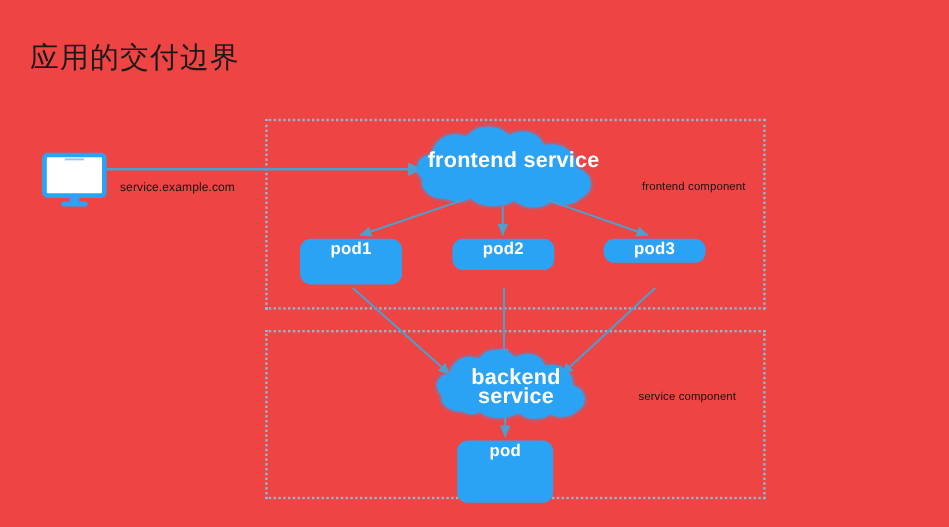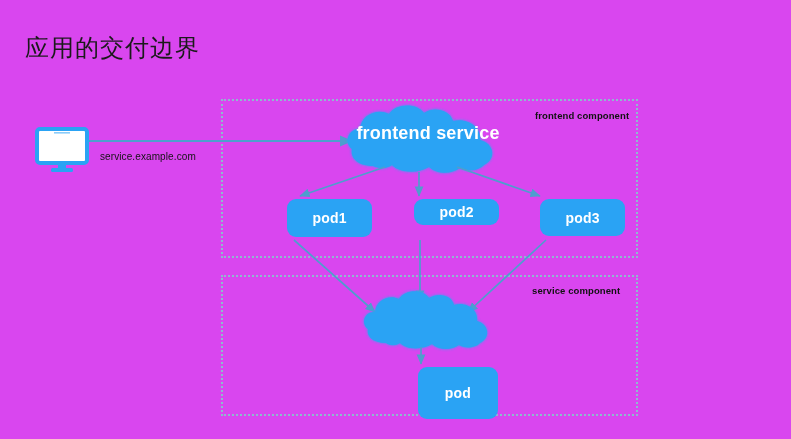--- a/index.html
+++ b/index.html
@@ -14,21 +14,21 @@
     overflow: hidden;
     font-family: "Liberation Sans", "DejaVu Sans", sans-serif;
     color: #111111;
   }
 
   #slide {
     position: absolute;
     left: 0; top: 0;
     width: 791px;
     height: 439px;
-    background: #d946ef;
+    background: #ef4444;
   }
 
   
   #page-title {
     position: absolute;
     left: 25px;
     top: 32px;
     font-size: 24px;
     font-weight: 400;
     letter-spacing: 1px;
@@ -60,24 +60,25 @@
   #backend-box {
     left: 221px;
     top: 275px;
     width: 417px;
     height: 141px;
   }
 
   .component-label {
     position: absolute;
     font-size: 9.5px;
-    font-weight: bold;
+    font-weight: normal;
     color: #111111;
     white-space: nowrap;
     letter-spacing: 0.1px;
+    margin-top: 40px;
   }
   #frontend-component-label {
     left: 535px;
     top: 110px;
   }
   #backend-component-label {
     left: 532px;
     top: 285px;
   }
 
@@ -103,29 +104,28 @@
 
   
   .pod-box {
     position: absolute;
     background: #2aa3f4;
     border-radius: 9px;
     color: #ffffff;
     font-size: 14px;
     font-weight: bold;
     display: flex;
-    align-items: center;
+    align-items: flex-start;
     justify-content: center;
     letter-spacing: 0.2px;
     box-sizing: border-box;
-    margin-left: 37px;
   }
   #pod1-box { left: 250px; top: 199px; width: 85px; height: 38px; }
   #pod2-box { left: 377px; top: 199px; width: 85px; height: 26px; }
-  #pod3-box { left: 503px; top: 199px; width: 85px; height: 37px; }
+  #pod3-box { left: 503px; top: 199px; width: 85px; height: 20px; }
   #backend-pod-box { left: 381px; top: 367px; width: 80px; height: 52px; }
 
   
   .cloud-label {
     position: absolute;
     color: #ffffff;
     font-size: 18px;
     font-weight: bold;
     text-align: center;
     letter-spacing: 0.2px;
@@ -219,20 +219,22 @@
                C476,348 464,349 459,345
                C451,351 438,350 432,344
                C423,350 406,350 400,343
                C396,346 390,346 386,343 Z" fill="#2aa3f4"></path>
     </g>
 
     <line x1="421" y1="347" x2="421" y2="364" stroke="#4e9ece" stroke-width="1.7" marker-end="url(#arrowhead)"></line>
   </svg>
 
   <div class="cloud-label" id="frontend-service-label">frontend service</div>
+  <div class="cloud-label" id="backend-service-label">backend
+service</div>
 
   <div class="pod-box" id="pod1-box">
     <span>pod1</span>
   </div>
   <div class="pod-box" id="pod2-box">
     <span>pod2</span>
   </div>
   <div class="pod-box" id="pod3-box">
     <span>pod3</span>
   </div>

